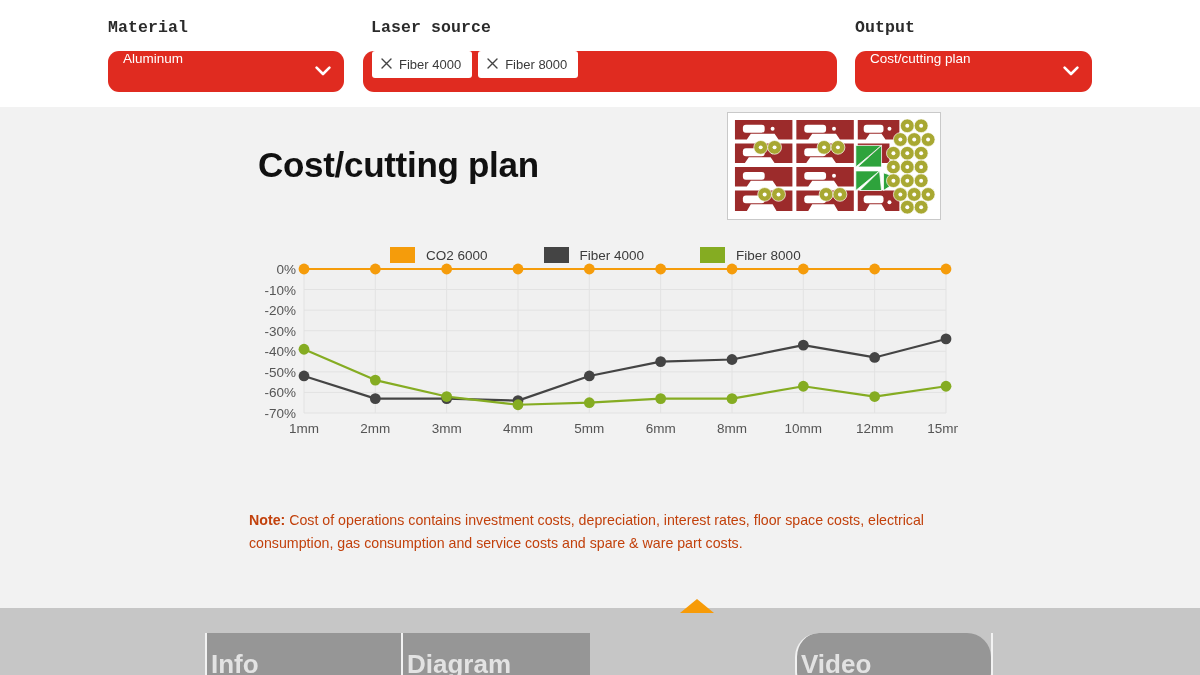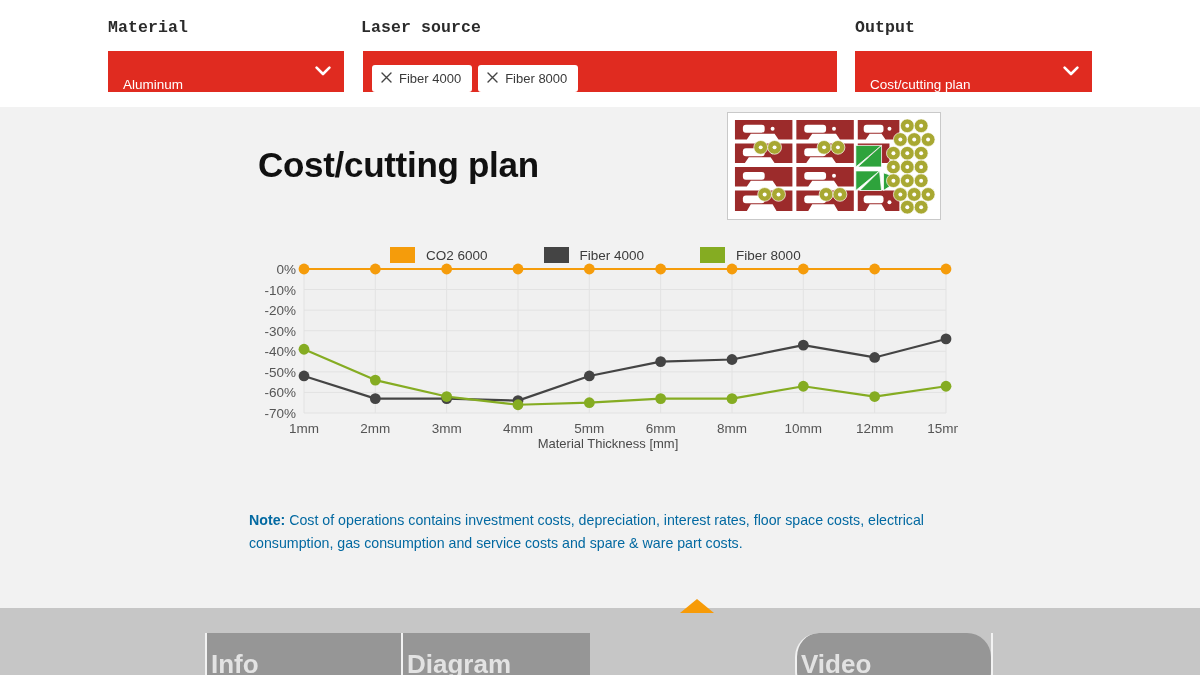--- a/index.html
+++ b/index.html
@@ -17,21 +17,21 @@
     position: absolute; left: 0; top: 0; width: 1200px; height: 107px;
     background: #ffffff;
   }
   .field { position: absolute; }
   .field-label {
     font-size: 16.5px; font-weight: bold; color: #2b2b2b;
     letter-spacing: 0.1px; line-height: 20px; font-family: Liberation Mono, monospace;
   }
   .select-bar {
     position: absolute; height: 41px; background: #e02b20;
-    display: flex; align-items: flex-end;
+    display: flex; align-items: flex-start; border-radius: 11px;
   }
   .select-value {
     color: #ffffff; font-size: 13.5px; padding-left: 15px; flex: 1;
     white-space: nowrap; overflow: hidden;
   }
   .chev {
     width: 26px; height: 41px; display: flex; align-items: center;
     justify-content: center; margin-right: 8px;
   }
   .chev svg { display: block; }
@@ -81,21 +81,21 @@
   .chart-svg { position: absolute; left: 0; top: 14px; }
 
   .axis-title {
     position: absolute; left: 0; top: 189px; width: 700px;
     text-align: center; font-size: 13px; color: #4a4a4a;
   }
 
   
   .note {
     position: absolute; left: 249px; top: 402px; width: 690px;
-    font-size: 14.2px; color: #0369a1; line-height: 23px;
+    font-size: 14.2px; color: #c2410c; line-height: 23px;
   }
   .note b { font-weight: bold; }
 
   
   .footer {
     position: absolute; left: 0; top: 608px; width: 1200px; height: 67px;
     background: #c6c6c6;
   }
   .tabs { position: absolute; left: 0; top: 0; height: 67px; width: 1200px; }
   .tab {
@@ -127,21 +127,21 @@
     </div>
     <div class="select-bar" style="left:108px; top:51px; width:236px;">
       <span class="select-value">Aluminum</span>
       <span class="chev">
         <svg width="16" height="11" viewBox="0 0 16 11">
             <path d="M1.6 1.6 L8 8 L14.4 1.6" stroke="#ffffff" stroke-width="2.6" fill="none" stroke-linecap="round" stroke-linejoin="round"></path>
           </svg>
       </span>
     </div>
 
-    <div class="field" style="left:361px; top:18px;">
+    <div class="field" style="left:371px; top:18px;">
       <div class="field-label">Laser source</div>
     </div>
     <div class="select-bar" style="left:363px; top:51px; width:474px;">
       <div class="chips">
         <div class="chip">
           <span class="chip-x">
             <svg width="11" height="11" viewBox="0 0 11 11">
                 <path d="M1 1 L10 10 M10 1 L1 10" stroke="#444444" stroke-width="1.4" stroke-linecap="round"></path>
               </svg>
           </span>
@@ -367,21 +367,20 @@
           <circle cx="188.66666666666666" cy="135.54285714285714" r="5.4" fill="#85ac22"></circle>
           <circle cx="260" cy="143.77142857142857" r="5.4" fill="#85ac22"></circle>
           <circle cx="331.3333333333333" cy="141.71428571428572" r="5.4" fill="#85ac22"></circle>
           <circle cx="402.6666666666667" cy="137.6" r="5.4" fill="#85ac22"></circle>
           <circle cx="474" cy="137.6" r="5.4" fill="#85ac22"></circle>
           <circle cx="545.3333333333333" cy="125.25714285714285" r="5.4" fill="#85ac22"></circle>
           <circle cx="616.6666666666666" cy="135.54285714285714" r="5.4" fill="#85ac22"></circle>
           <circle cx="688" cy="125.25714285714285" r="5.4" fill="#85ac22"></circle>
         </svg>
 
-      <div class="axis-title">Material Thickness [mm]</div>
     </div>
 
     <div class="note">
       <b>Note:</b><span> Cost of operations contains investment costs, depreciation, interest rates, floor space costs, electrical consumption, gas consumption and service costs and spare &amp; ware part costs.</span>
     </div>
   </div>
 
   <div class="footer">
     <div class="tabs" id="tabs-host">
         <div class="tab" style="left: 0px; width: 205px; background: rgb(198, 198, 198); border-left: none;"></div>

